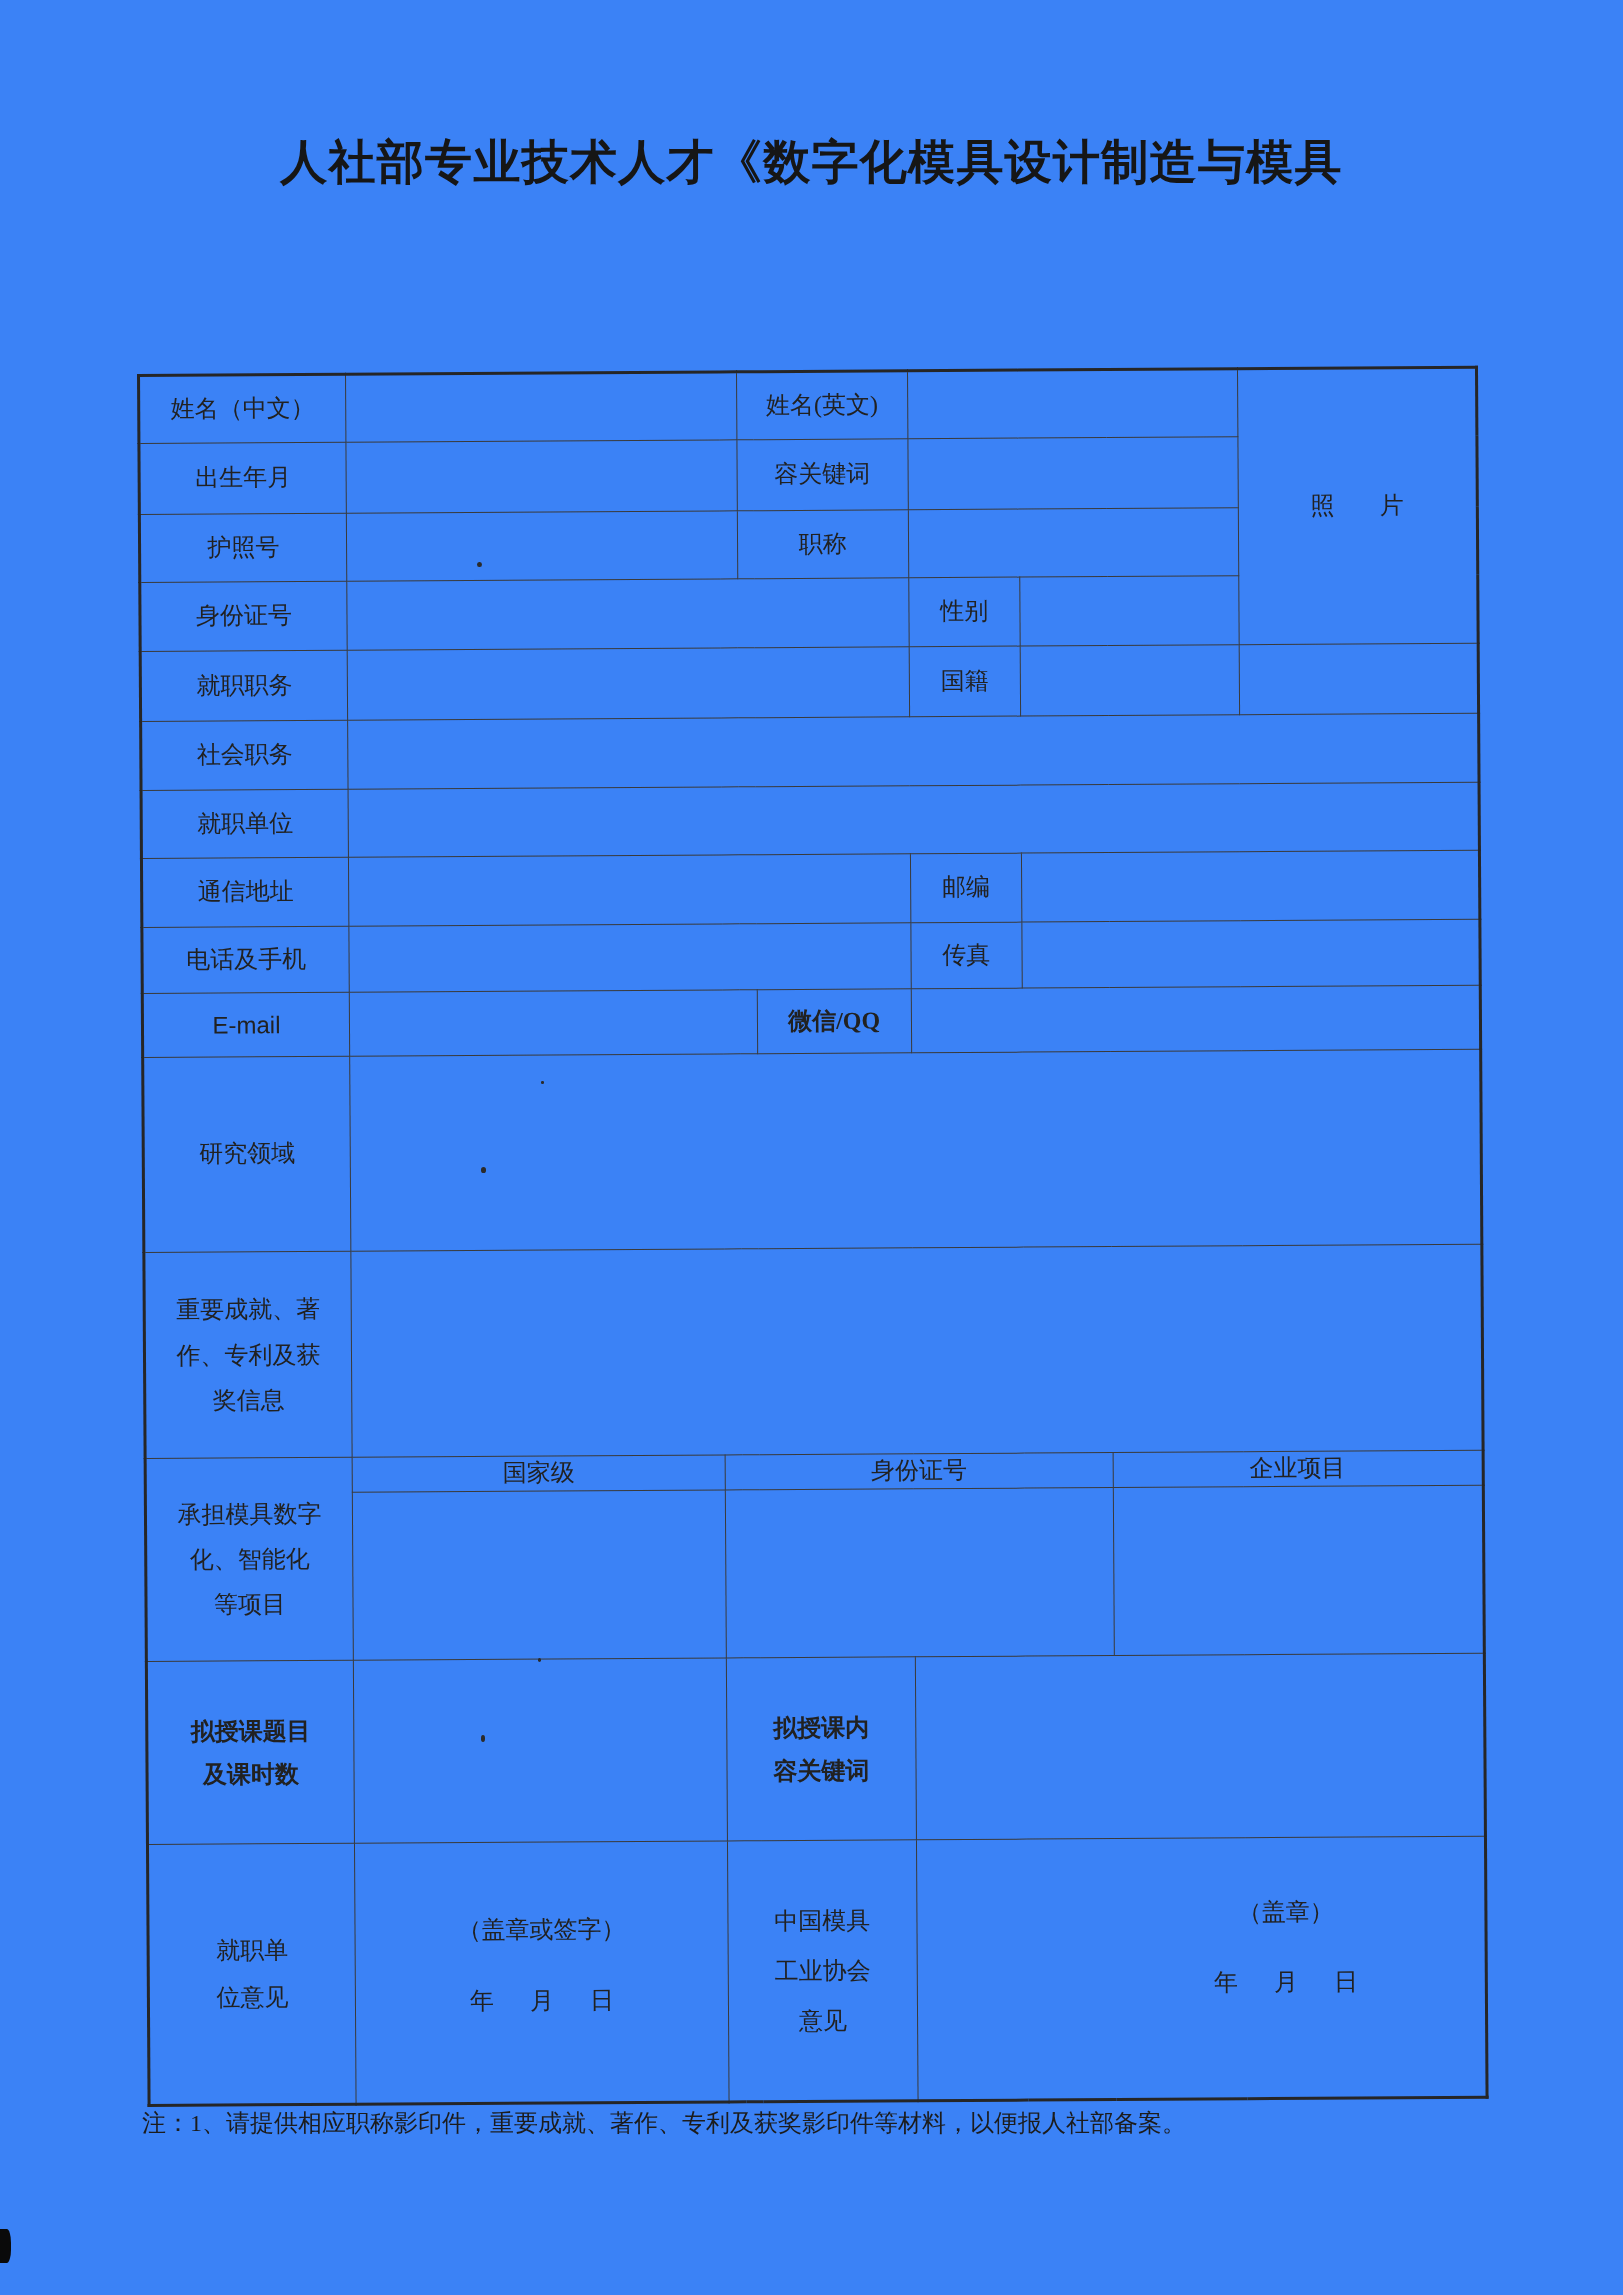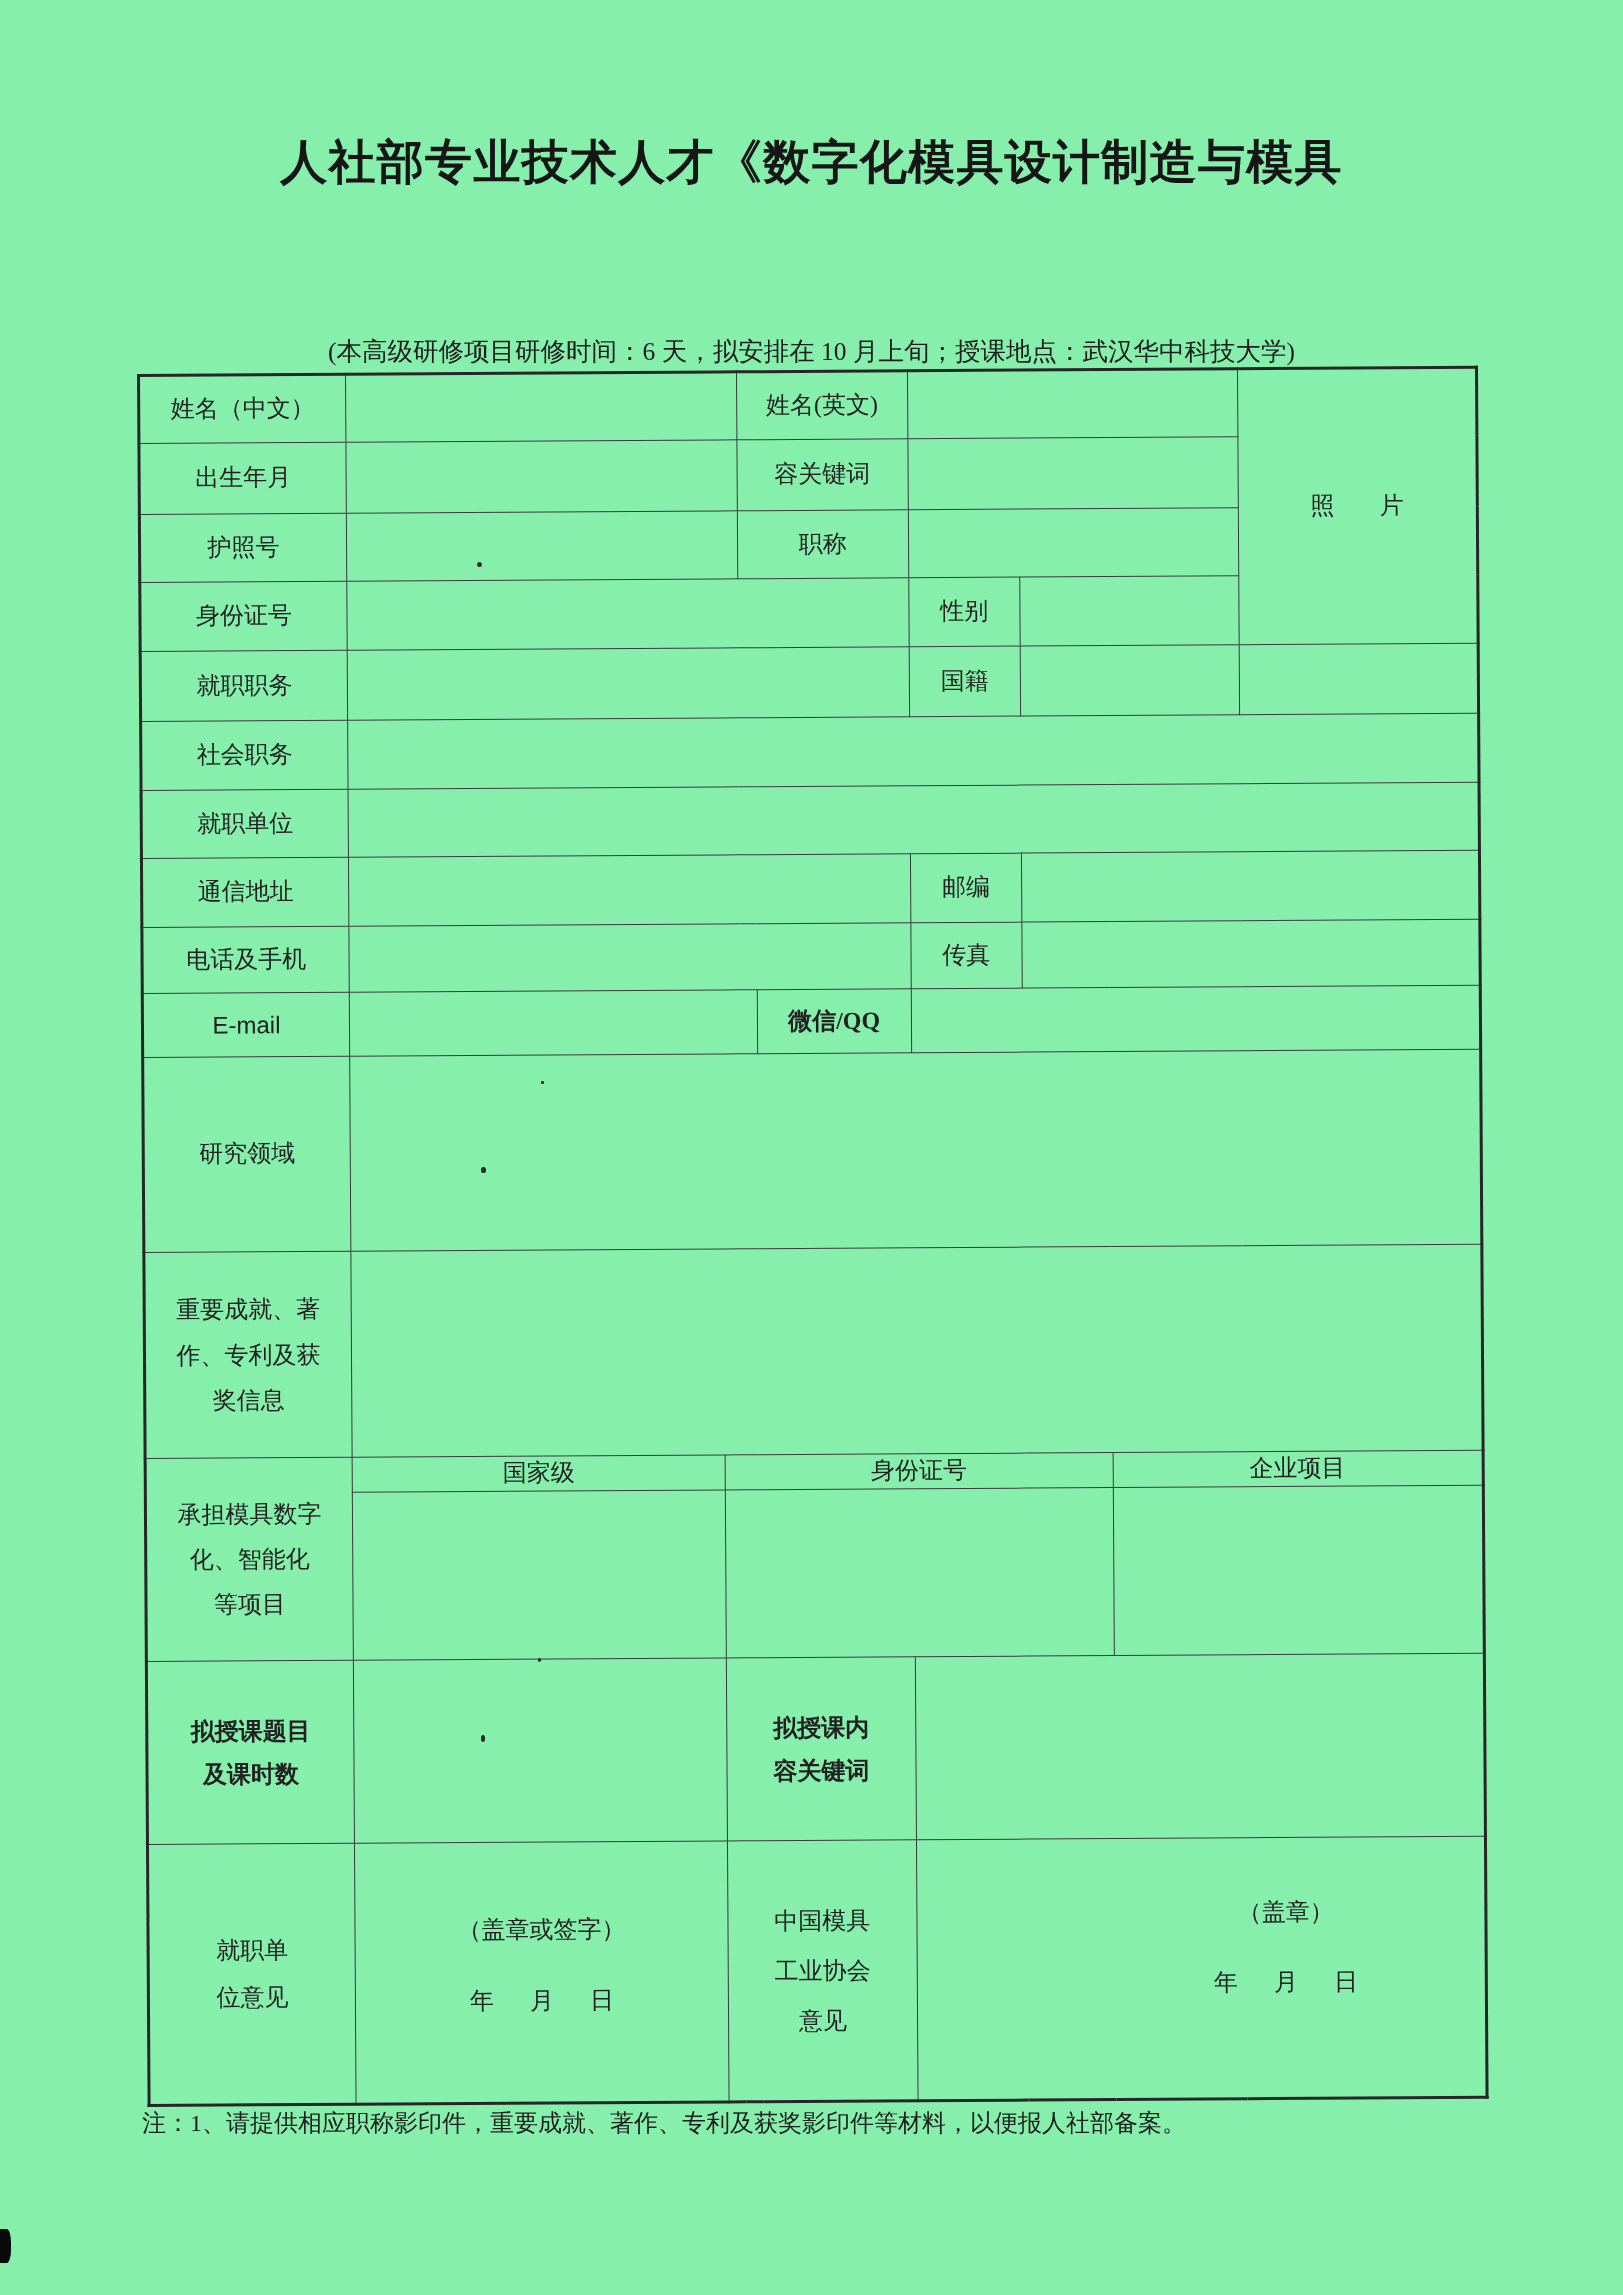--- a/index.html
+++ b/index.html
@@ -1,18 +1,18 @@
 <!DOCTYPE html>
 <html style="font-size:10.5px"><head>
 <meta charset="utf-8">
 <style>
   html,body{margin:0;padding:0;background:#ffffff;}
   .sheet{
     position:relative;width:1623px;height:2295px;overflow:hidden;
-    background:#86efac;color:#212121;
+    background:#3b82f6;color:#212121;
     font-family:"Liberation Serif","DejaVu Serif",serif;
   }
   .title-line{
     position:absolute;left:0;width:100%;text-align:center;
     font-weight:bold;font-size:47px;line-height:1;letter-spacing:1.3px;color:#161616;
   }
   .title-1{top:139px;}
   .title-2{top:232px;}
   .subtitle{
     position:absolute;top:338px;left:0;width:100%;text-align:center;
@@ -58,21 +58,20 @@
   .note-2{left:215px;top:2151px;}
   .speck{position:absolute;background:#2b2b2b;border-radius:50%;}
   .edge-blob{position:absolute;left:0;top:2229px;width:10.5px;height:34px;background:#0a0a0a;border-radius:0 40% 40% 0;}
 </style>
 </head>
 <body>
 
 <div class="sheet">
 
   <div class="title-line title-1">人社部专业技术人才《数字化模具设计制造与模具</div>
-  <div class="subtitle">(本高级研修项目研修时间：6 天，拟安排在 10 月上旬；授课地点：武汉华中科技大学)</div>
 
   <table class="form">
     <colgroup>
       <col style="width:207px">
         <col style="width:373px">
         <col style="width:17.7px">
       <col style="width:17px">
         <col style="width:154px">
         <col style="width:111px">
       <col style="width:88px">

